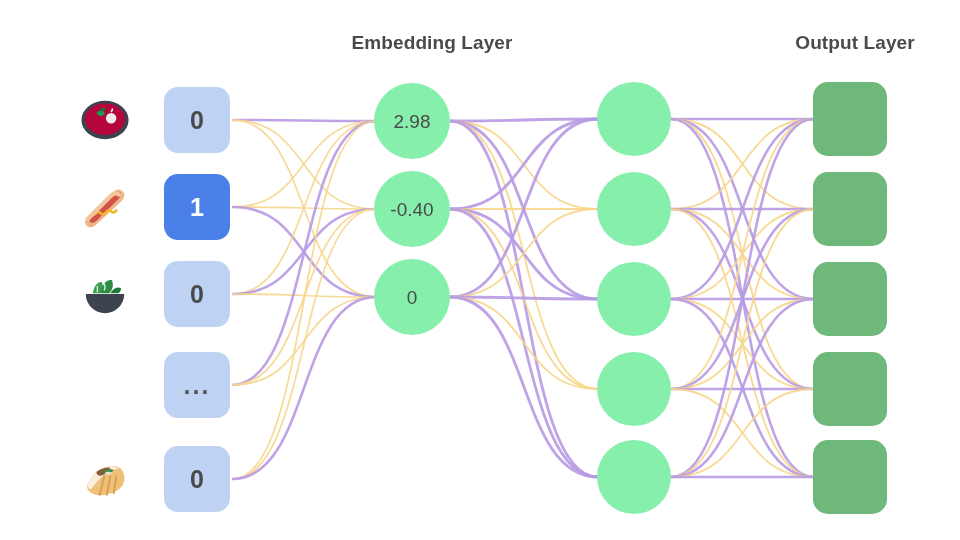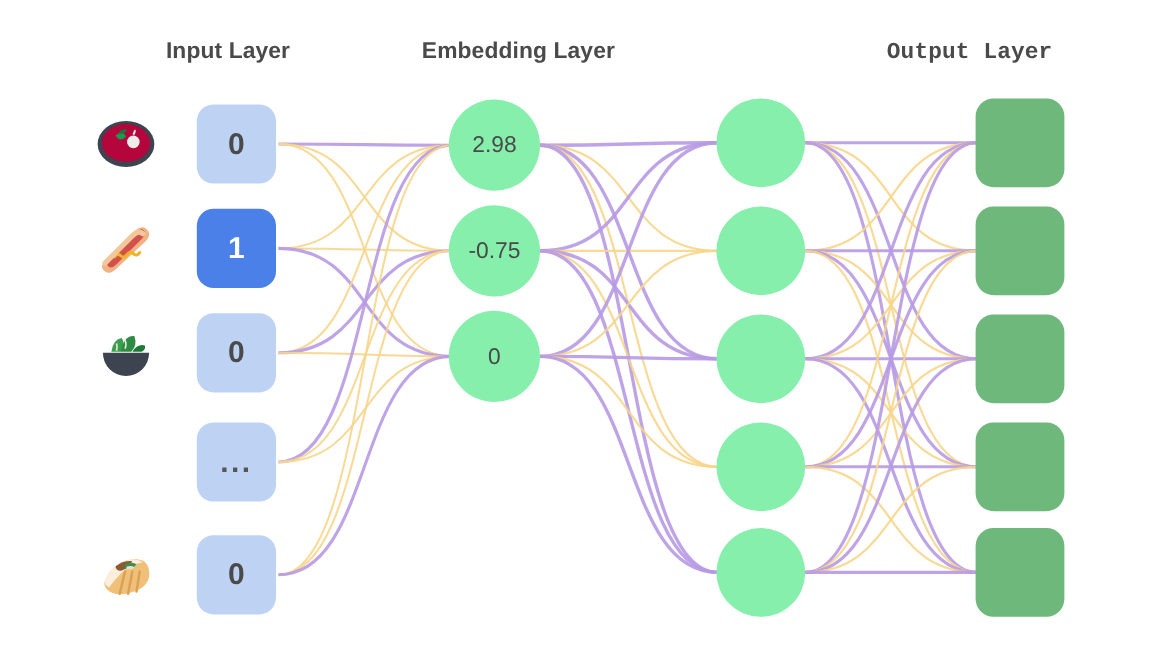--- a/index.html
+++ b/index.html
@@ -126,23 +126,22 @@
       <path d="M671,389 C749.65,389 735.35,299 814,299" stroke="#f7d58a" stroke-width="1.8" fill="none" stroke-opacity="0.9"></path>
       <path d="M671,389 C749.65,389 735.35,389 814,389" stroke="#b79ae3" stroke-width="2.6" fill="none" stroke-opacity="0.9"></path>
       <path d="M671,389 C749.65,389 735.35,477 814,477" stroke="#f7d58a" stroke-width="1.8" fill="none" stroke-opacity="0.9"></path>
       <path d="M671,477 C749.65,477 735.35,119 814,119" stroke="#b79ae3" stroke-width="2.6" fill="none" stroke-opacity="0.9"></path>
       <path d="M671,477 C749.65,477 735.35,209 814,209" stroke="#f7d58a" stroke-width="1.8" fill="none" stroke-opacity="0.9"></path>
       <path d="M671,477 C749.65,477 735.35,299 814,299" stroke="#b79ae3" stroke-width="2.6" fill="none" stroke-opacity="0.9"></path>
       <path d="M671,477 C749.65,477 735.35,389 814,389" stroke="#f7d58a" stroke-width="1.8" fill="none" stroke-opacity="0.9"></path>
       <path d="M671,477 C749.65,477 735.35,477 814,477" stroke="#b79ae3" stroke-width="2.6" fill="none" stroke-opacity="0.9"></path>
     </svg>
 
-  <div class="layer-title" style="left:190px;top:32px;">Input Layer</div>
   <div class="layer-title" style="left:432px;top:32px;">Embedding Layer</div>
-  <div class="layer-title" style="left:808px;top:32px;font-family:Liberation Mono, monospace;">Output Layer</div>
+  <div class="layer-title" style="left:855px;top:32px;">Output Layer</div>
 
   <div class="icon-cell" style="left:105px;top:120px;">
     <svg viewBox="0 0 64 64">
       <ellipse cx="32" cy="32" rx="27" ry="22" fill="#3d4450"></ellipse>
       <ellipse cx="32" cy="31" rx="23" ry="18" fill="#b4053c"></ellipse>
       <path d="M22 24 q7 -6 10 1 q-6 6 -10 -1 z" fill="#1a9a4e"></path>
       <path d="M25 21 q5 -5 8 -2 q-4 5 -8 2 z" fill="#0f7a3c"></path>
       <circle cx="39" cy="30" r="6" fill="#f0ecea"></circle>
       <path d="M39 23 q2 -3 1 -4" stroke="#f0ecea" stroke-width="2" fill="none"></path>
     </svg>
@@ -181,21 +180,21 @@
     </svg>
   </div>
 
   <div class="in-node" style="left:197px;top:120px;">0</div>
   <div class="in-node active" style="left:197px;top:207px;">1</div>
   <div class="in-node" style="left:197px;top:294px;">0</div>
   <div class="in-node dots" style="left:197px;top:385px;">...</div>
   <div class="in-node" style="left:197px;top:479px;">0</div>
 
   <div class="circ emb" style="left:412px;top:121px;">2.98</div>
-  <div class="circ emb" style="left:412px;top:209px;">-0.75</div>
+  <div class="circ emb" style="left:412px;top:209px;">-0.40</div>
   <div class="circ emb" style="left:412px;top:297px;">0</div>
 
   <div class="circ hid" style="left:634px;top:119px;"></div>
   <div class="circ hid" style="left:634px;top:209px;"></div>
   <div class="circ hid" style="left:634px;top:299px;"></div>
   <div class="circ hid" style="left:634px;top:389px;"></div>
   <div class="circ hid" style="left:634px;top:477px;"></div>
 
   <div class="out-node" style="left:850px;top:119px;"></div>
   <div class="out-node" style="left:850px;top:209px;"></div>

